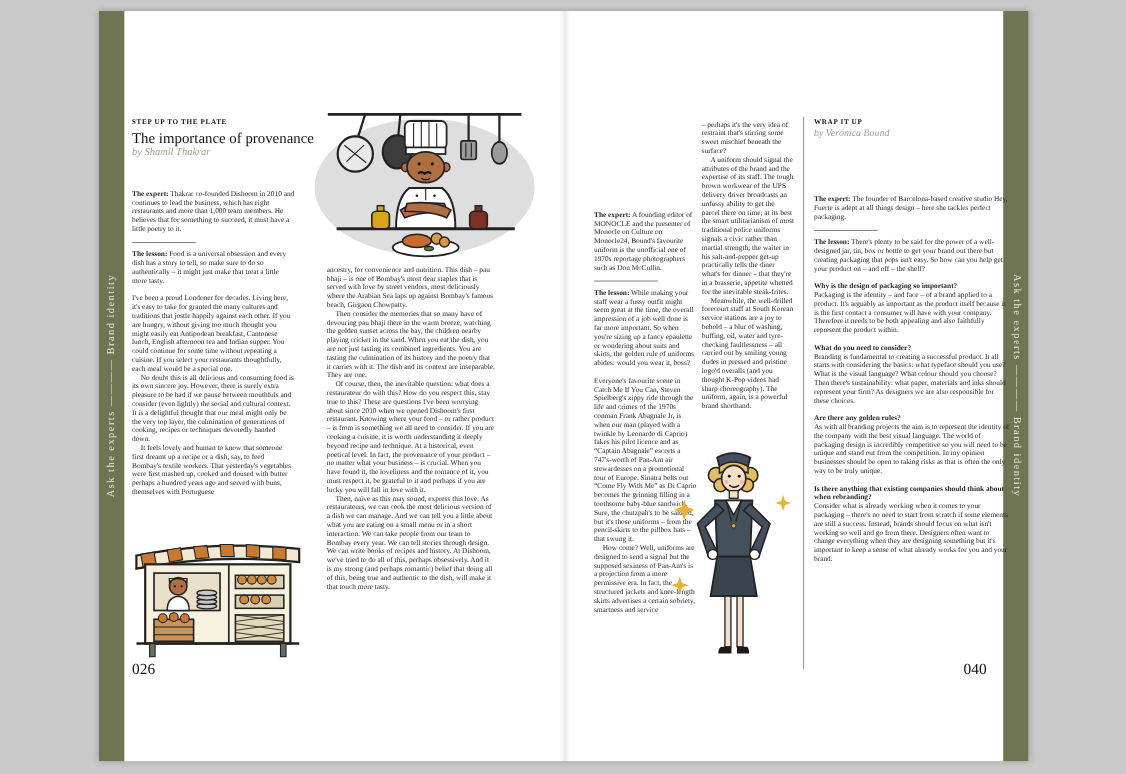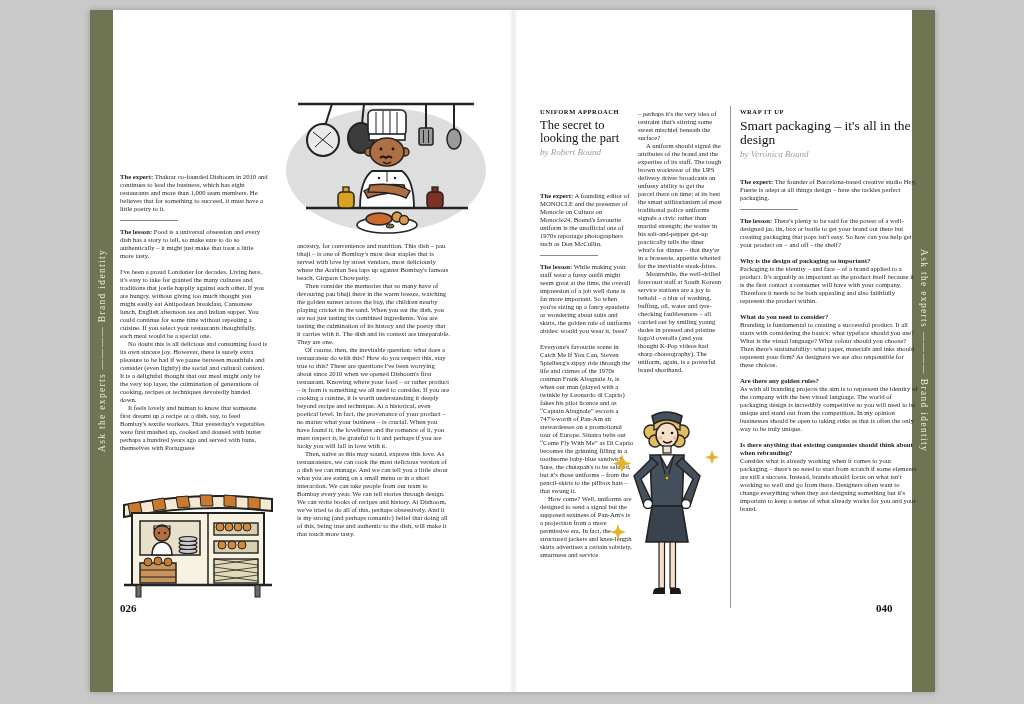--- a/index.html
+++ b/index.html
@@ -37,38 +37,43 @@
   .byline-sm{font-size:9px;}
 
   p{margin:0;}
   .bodytext{font-size:6.7px;line-height:8px;color:#1f1f1f;}
   .bodytext b{font-weight:bold;}
   .rule{border:none;border-top:1px solid #8a8a8a;width:58px;margin:7px 0;}
   .indent{text-indent:8px;}
   .gap{margin-top:8px;}
   .q{font-weight:bold;margin-top:8px;}
 
-  .pagenum{font-weight:bold;font-size:11px;color:#111;}
+  .pagenum{font-weight:normal;font-size:14px;color:#111;}
   .vrule{position:absolute;width:1px;background:#9a9a9a;}
   svg{display:block;}
 </style>
 </head>
 <body>
 
 <div class="spread">
 
   <div class="strip strip-left">
     <span class="strip-text">Ask the experts ———— Brand identity</span>
   </div>
   <div class="strip strip-right">
     <span class="strip-text">Ask the experts ———— Brand identity</span>
   </div>
 
   <div class="gutter"></div>
 
+  <div class="abs" style="left:30px;top:98px;width:170px;">
+    <div class="kicker">STEP UP TO THE PLATE</div>
+    <div class="title">The importance of provenance</div>
+    <div class="byline">by Shamil Thakrar</div>
+  </div>
 
   <div class="abs bodytext" style="left:30px;top:163px;width:148px;">
     <p><b>The expert:</b> <span>Thakrar co-founded Dishoom in 2010 and continues to lead the business, which has eight restaurants and more than 1,000 team members. He believes that for something to succeed, it must have a little poetry to it.</span></p>
     <hr class="rule">
     <p><b>The lesson:</b> <span>Food is a universal obsession and every dish has a story to tell, so make sure to do so authentically – it might just make that treat a little more tasty.</span></p>
     <p class="gap">I've been a proud Londoner for decades. Living here, it's easy to take for granted the many cultures and traditions that jostle happily against each other. If you are hungry, without giving too much thought you might easily eat Antipodean breakfast, Cantonese lunch, English afternoon tea and Indian supper. You could continue for some time without repeating a cuisine. If you select your restaurants thoughtfully, each meal would be a special one.</p>
     <p class="indent">No doubt this is all delicious and consuming food is its own sincere joy. However, there is surely extra pleasure to be had if we pause between mouthfuls and consider (even lightly) the social and cultural context. It is a delightful thought that our meal might only be the very top layer, the culmination of generations of cooking, recipes or techniques devotedly handed down.</p>
     <p class="indent">It feels lovely and human to know that someone first dreamt up a recipe or a dish, say, to feed Bombay's textile workers. That yesterday's vegetables were first mashed up, cooked and doused with butter perhaps a hundred years ago and served with buns, themselves with Portuguese</p>
   </div>
 
@@ -199,25 +204,20 @@
           <line x1="102" y1="102" x2="146" y2="108"></line>
       </g>
       <line x1="12" y1="112" x2="160" y2="112" stroke="#222" stroke-width="2.4"></line>
       <rect x="24" y="112" width="5" height="12" fill="#6b6b63" stroke="#222" stroke-width="1"></rect>
       <rect x="143" y="112" width="5" height="12" fill="#6b6b63" stroke="#222" stroke-width="1"></rect>
     </svg>
   </div>
 
   <div class="abs pagenum" style="left:30px;top:592px;">026</div>
 
-  <div class="abs" style="left:450px;top:98px;width:100px;">
-    <div class="kicker">UNIFORM APPROACH</div>
-    <div class="title title-sm">The secret to looking the part</div>
-    <div class="byline byline-sm">by Robert Bound</div>
-  </div>
 
   <div class="abs bodytext" style="left:450px;top:182px;width:94px;">
     <p><b>The expert:</b> <span>A founding editor of MONOCLE and the presenter of Monocle on Culture on Monocle24, Bound's favourite uniform is the unofficial one of 1970s reportage photographers such as Don McCullin.</span></p>
     <hr class="rule">
     <p><b>The lesson:</b> <span>While making your staff wear a fussy outfit might seem great at the time, the overall impression of a job well done is far more important. So when you're sizing up a fancy epaulette or wondering about suits and skirts, the golden rule of uniforms abides: would you wear it, boss?</span></p>
     <p class="gap">Everyone's favourite scene in Catch Me If You Can, Steven Spielberg's zippy ride through the life and crimes of the 1970s conman Frank Abagnale Jr, is when our man (played with a twinkle by Leonardo di Caprio) fakes his pilot licence and as “Captain Abagnale” escorts a 747's-worth of Pan-Am air stewardesses on a promotional tour of Europe. Sinatra belts out “Come Fly With Me” as Di Caprio becomes the grinning filling in a toothsome baby-blue sandwich. Sure, the chutzpah's to be saluted, but it's those uniforms – from the pencil-skirts to the pillbox hats – that swung it.</p>
     <p class="indent">How come? Well, uniforms are designed to send a signal but the supposed sexiness of Pan-Am's is a projection from a more permissive era. In fact, the structured jackets and knee-length skirts advertises a certain sobriety, smartness and service</p>
   </div>
 
   <div class="abs bodytext" style="left:548px;top:100px;width:84px;">
@@ -269,21 +269,20 @@
 
       <path d="M48 186 L57 186 L57 192 L45 192 Q45 187 48 186 Z" fill="#1a1a1a"></path>
       <path d="M62 186 L71 186 Q73 187 73 192 L62 192 Z" fill="#1a1a1a"></path>
     </svg>
   </div>
 
   <div class="vrule" style="left:640px;top:96px;height:502px;"></div>
 
   <div class="abs" style="left:650px;top:98px;width:182px;">
     <div class="kicker">WRAP IT UP</div>
-    <div class="title">Smart packaging – it's all in the design</div>
     <div class="byline byline-sm">by Verónica Bound</div>
   </div>
 
   <div class="abs bodytext" style="left:650px;top:168px;width:178px;">
     <p><b>The expert:</b> <span>The founder of Barcelona-based creative studio Hey, Fuerte is adept at all things design – here she tackles perfect packaging.</span></p>
     <hr class="rule">
     <p><b>The lesson:</b> <span>There's plenty to be said for the power of a well-designed jar, tin, box or bottle to get your brand out there but creating packaging that pops isn't easy. So how can you help get your product on – and off – the shelf?</span></p>
 
     <p class="q">Why is the design of packaging so important?</p>
     <p>Packaging is the identity – and face – of a brand applied to a product. It's arguably as important as the product itself because it is the first contact a consumer will have with your company. Therefore it needs to be both appealing and also faithfully represent the product within.</p>

